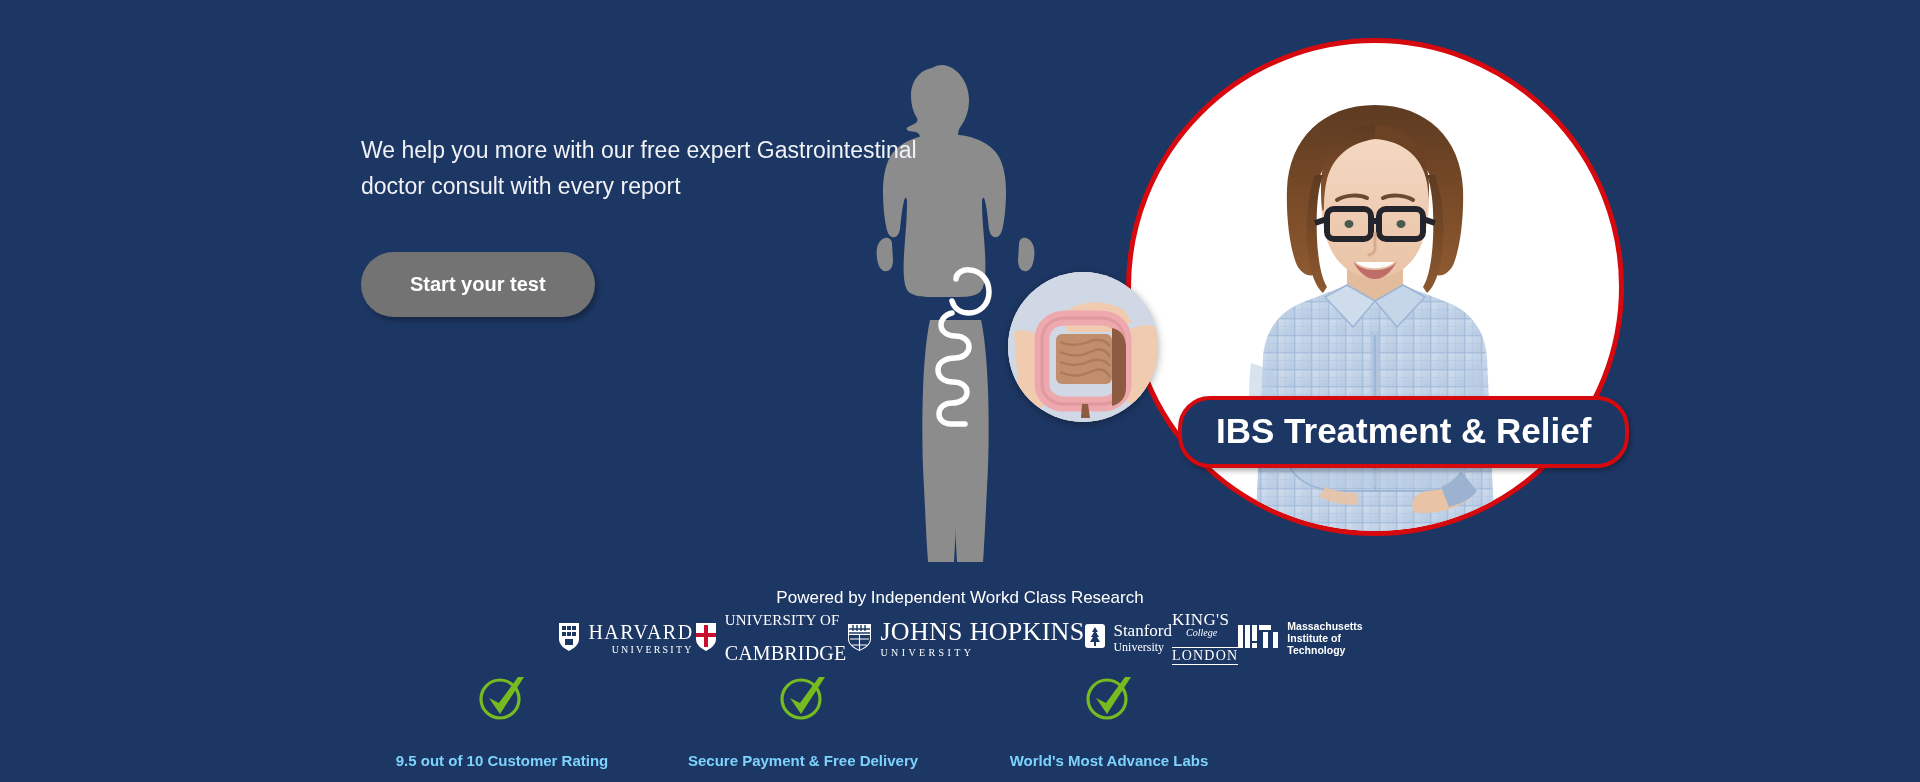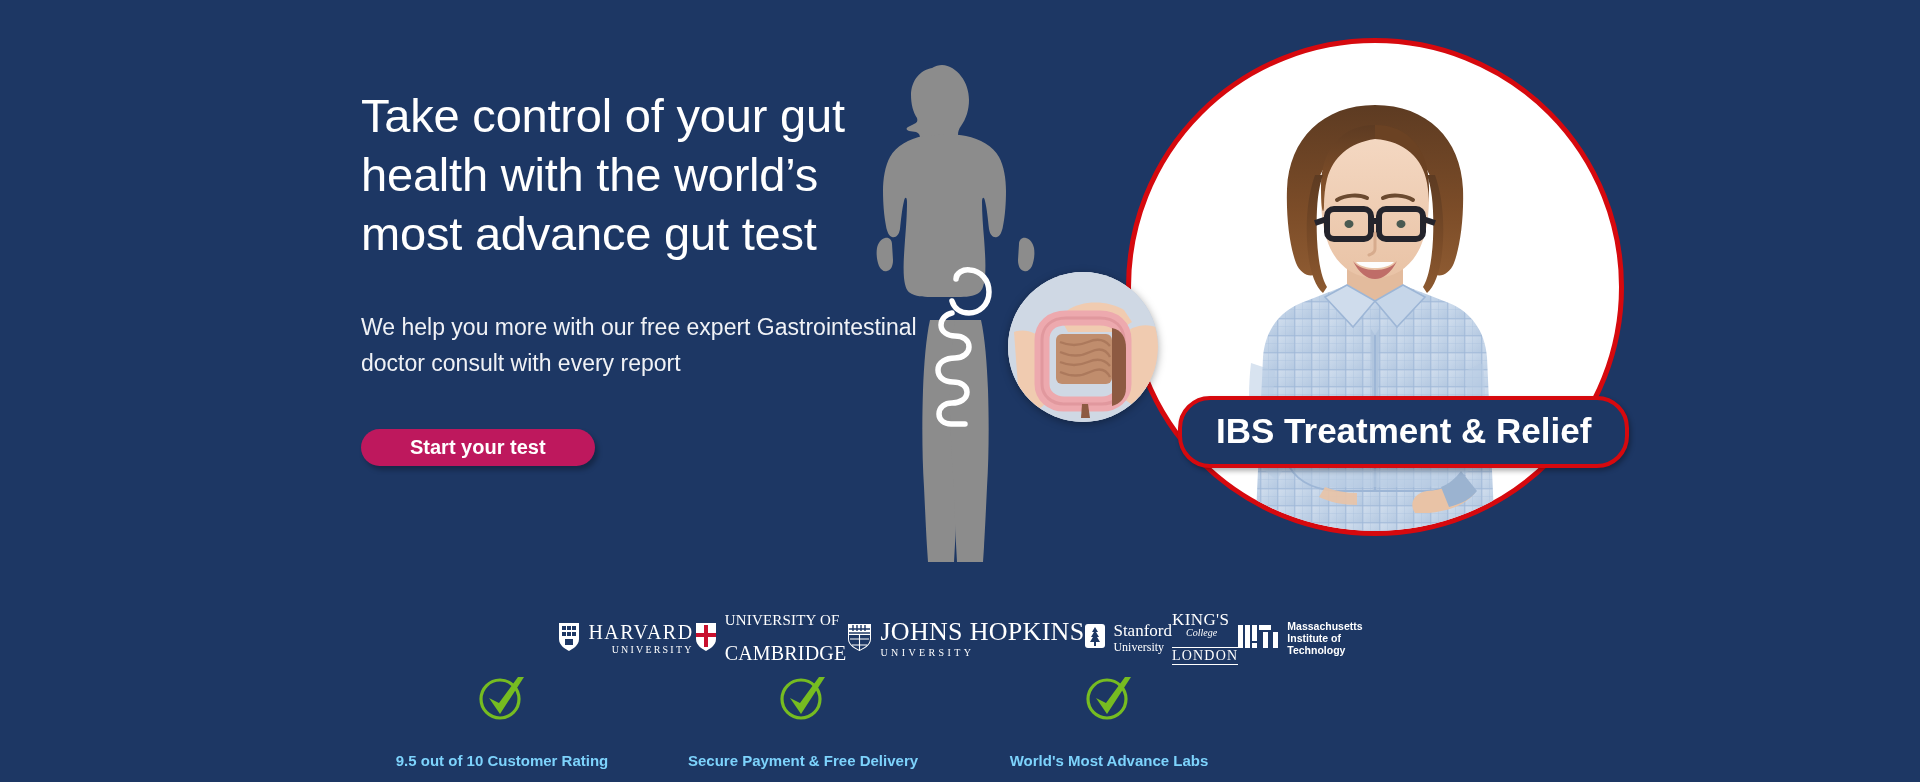--- a/index.html
+++ b/index.html
@@ -38,25 +38,25 @@
   .subcopy {
     margin-top: 46px;
     font-size: 23px;
     line-height: 36px;
     font-weight: 400;
     color: #f0f2f6;
   }
   .cta {
     display: inline-block;
     margin-top: 48px;
-    background: #be185d;
+    background: #737373;
     color: #ffffff;
     font-size: 20px;
     font-weight: bold;
-    padding: 7px 49px;
+    padding: 21px 49px;
     border: none;
     border-radius: 40px;
     cursor: pointer;
     box-shadow: 3px 4px 5px rgba(0,0,0,0.28);
     font-family: "Liberation Sans", sans-serif;
   }
 
   
   .silhouette {
     position: absolute;
@@ -212,21 +212,20 @@
       </g>
 
       <g fill="none" stroke="#ffffff" stroke-width="5.5" stroke-linecap="round" stroke-linejoin="round">
         <path d="M88 217 c0-6 7-10 14-9 11 1 19 10 19 22 0 13-10 21-20 21 -9 0-15-5-17-12"></path>
         <path d="M84 251 c-6 1-11 6-11 12 0 7 7 11 14 11 8 0 14 4 14 11 0 6-6 11-14 11 -9 0-17 4-17 12 0 7 6 12 15 12 8 0 14 4 14 10 0 7-7 11-15 11 -7 0-13 4-13 11 0 6 5 10 12 10 h14"></path>
       </g>
     </svg>
   </div>
 
   <div class="copy">
-    <h1 class="headline">Take control of your gut health with the world’s most advance gut test</h1>
     <p class="subcopy">We help you more with our free expert Gastrointestinal doctor consult with every report</p>
     <button class="cta">Start your test</button>
   </div>
 
   <div class="photo-circle">
     <svg class="woman" viewBox="0 0 400 520" aria-hidden="true">
       <defs>
         <linearGradient id="shirtG" x1="0" y1="0" x2="1" y2="1">
           <stop offset="0%" stop-color="#d3dfee"></stop>
           <stop offset="50%" stop-color="#c3d4e8"></stop>
@@ -332,20 +331,21 @@
       </g>
 
       <path d="M104 56 c10 2 14 10 14 20 v40 c0 10-6 16-14 18z" fill="#8d5a42"></path>
 
       <path d="M74 132 l6 0 2 14 -9 0z" fill="#8d5a42"></path>
     </svg>
   </div>
 
   <div class="ibs-pill">IBS Treatment &amp; Relief</div>
 
+  <div class="powered">Powered by Independent Workd Class Research</div>
 
   <div class="logos">
 
     <div class="logo">
       <span>
         <svg width="24" height="30" viewBox="0 0 24 30" aria-hidden="true">
           <path d="M2 2h20v16c0 7-7 10-10 12C9 28 2 25 2 18z" fill="#ffffff"></path>
           <g fill="#1d3764">
             <rect x="5" y="5" width="4" height="4"></rect>
               <rect x="10" y="5" width="4" height="4"></rect>

